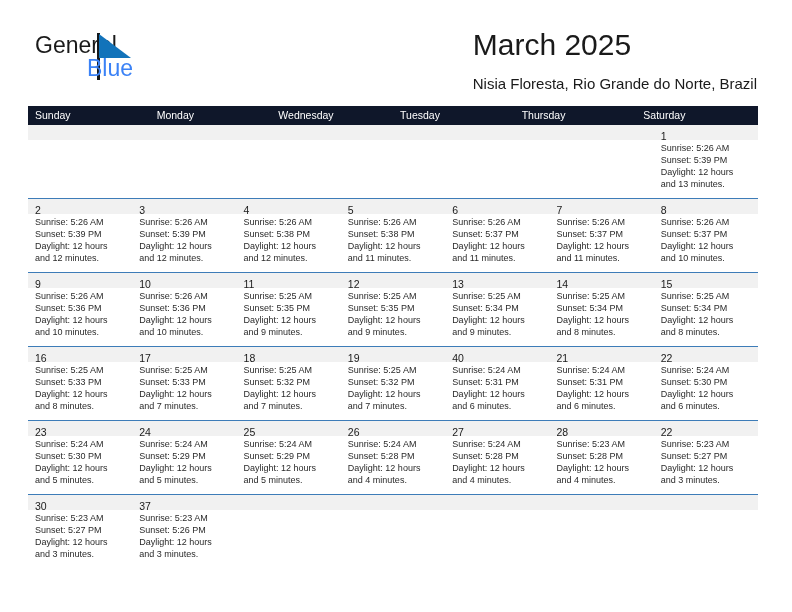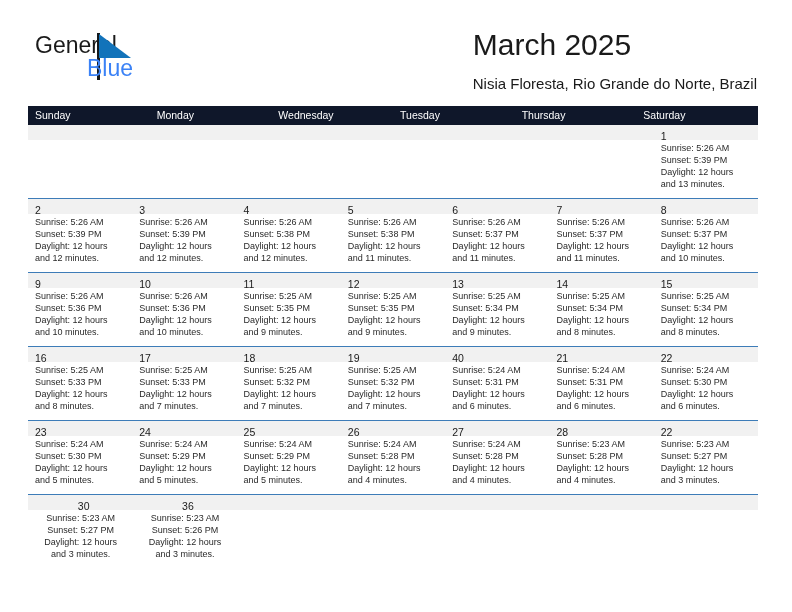--- a/index.html
+++ b/index.html
@@ -115,21 +115,20 @@
     white-space: nowrap;
     overflow: hidden;
   }
 
   .week-row {
     display: flex;
     border-bottom: 1.3px solid #3d7cb8;
   }
   .week-row.last {
     border-bottom: none;
-    text-align: center;
   }
   .day-cell {
     flex: 1 1 0;
     box-sizing: border-box;
     min-height: 73px;
     position: relative;
     overflow: hidden;
   }
   .day-num-band {
     background: #f1f1f1;
@@ -522,21 +521,21 @@
           <div class="day-cell">
             <div class="day-num-band"><span class="day-num">30</span></div>
             <div class="day-info">
               <div>Sunrise: 5:23 AM</div>
               <div>Sunset: 5:27 PM</div>
               <div>Daylight: 12 hours</div>
               <div>and 3 minutes.</div>
             </div>
           </div>
           <div class="day-cell">
-            <div class="day-num-band"><span class="day-num">36</span></div>
+            <div class="day-num-band"><span class="day-num">37</span></div>
             <div class="day-info">
               <div>Sunrise: 5:23 AM</div>
               <div>Sunset: 5:26 PM</div>
               <div>Daylight: 12 hours</div>
               <div>and 3 minutes.</div>
             </div>
           </div>
           <div class="day-cell empty">
             <div class="day-num-band"><span class="day-num"></span></div>
             <div class="day-info">

